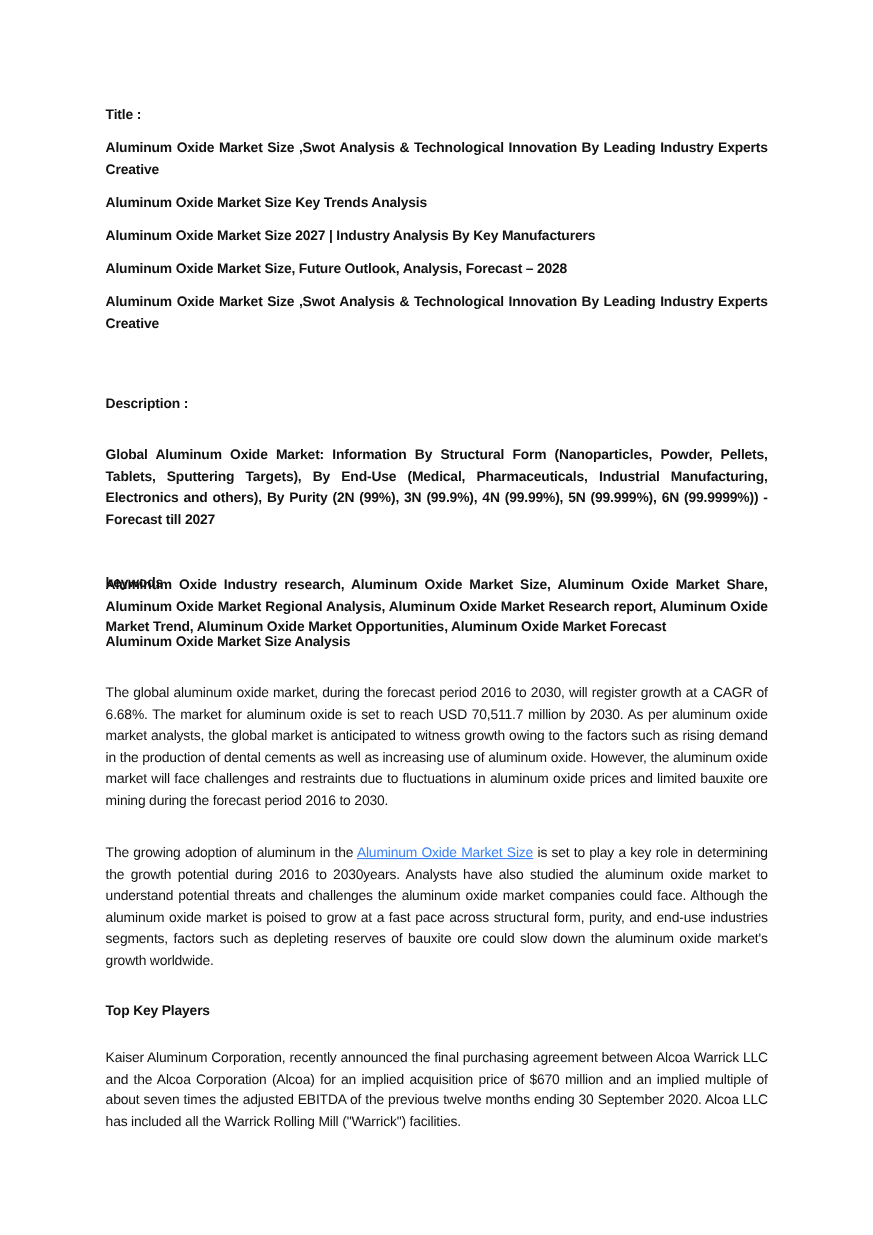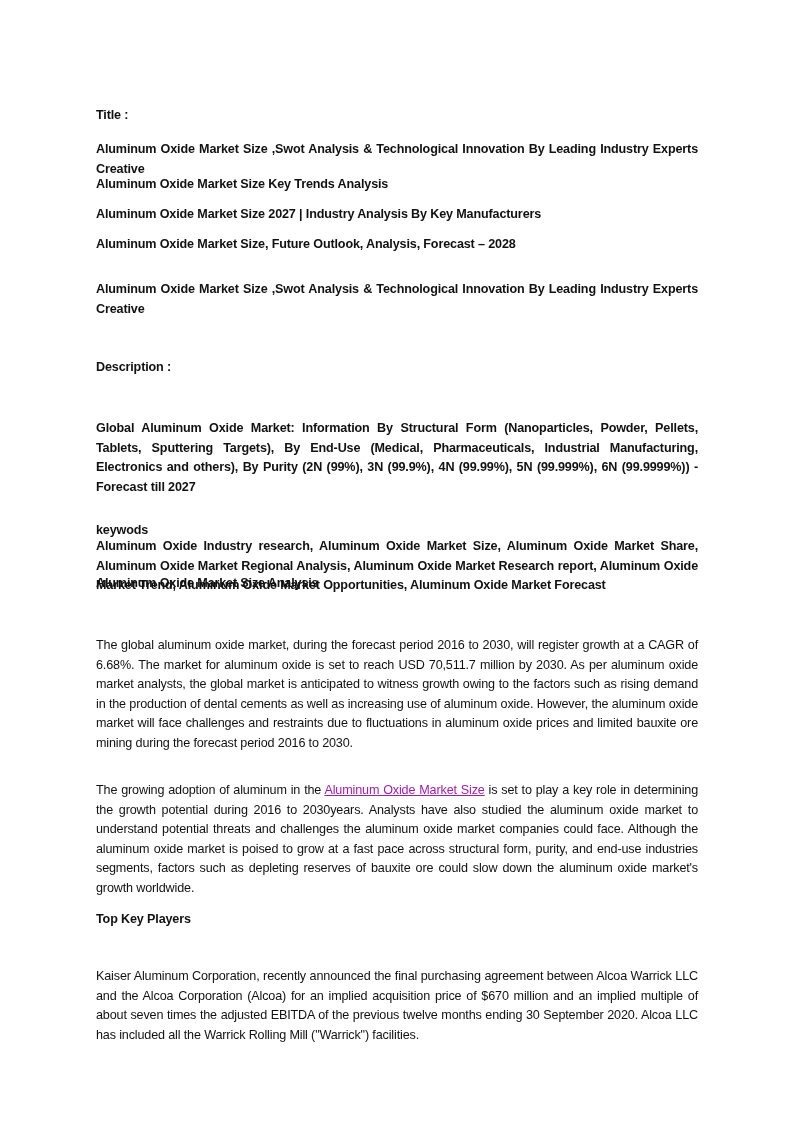--- a/index.html
+++ b/index.html
@@ -2,28 +2,28 @@
 <html><head>
 <meta charset="utf-8">
 <style>
   html, body { margin: 0; padding: 0; background: #ffffff; }
   body { width: 794px; height: 1123px; position: relative; overflow: hidden;
          font-family: "Liberation Sans", sans-serif; color: #111111; }
   .page { position: absolute; left: 96px; top: 0; width: 602px; }
   .p { position: absolute; left: 0; width: 602px; font-size: 12.6px; line-height: 19.6px;
        text-align: justify; letter-spacing: -0.15px; }
   .b { font-weight: bold; }
-  .last-left { text-align-last: left; margin-top: 15px; }
-  a.link { color: #a21caf; text-decoration: underline; }
+  .last-left { text-align-last: left; }
+  a.link { color: #3b82f6; text-decoration: underline; }
 </style>
 </head>
 <body>
 
 <div class="page">
-  <div class="p b" style="top:106px">Title :</div>
+  <div class="p b" style="top:95px">Title :</div>
 
   <div class="p b last-left" style="top:125px">Aluminum Oxide Market Size ,Swot Analysis &amp; Technological Innovation By Leading Industry Experts Creative</div>
   <div class="p b" style="top:175px">Aluminum Oxide Market Size Key Trends Analysis</div>
   <div class="p b" style="top:205px">Aluminum Oxide Market Size 2027 | Industry Analysis By Key Manufacturers</div>
   <div class="p b" style="top:235px">Aluminum Oxide Market Size, Future Outlook,  Analysis, Forecast – 2028</div>
   <div class="p b last-left" style="top:265px">Aluminum Oxide Market Size ,Swot Analysis &amp; Technological Innovation By Leading Industry Experts Creative</div>
 
   <div class="p b" style="top:358px">Description :</div>
   <div class="p b last-left" style="top:404px">Global Aluminum Oxide Market: Information By Structural Form (Nanoparticles, Powder, Pellets, Tablets, Sputtering Targets), By End-Use (Medical, Pharmaceuticals, Industrial Manufacturing, Electronics and others), By Purity (2N (99%), 3N (99.9%), 4N (99.99%), 5N (99.999%), 6N (99.9999%)) - Forecast till 2027</div>
 

